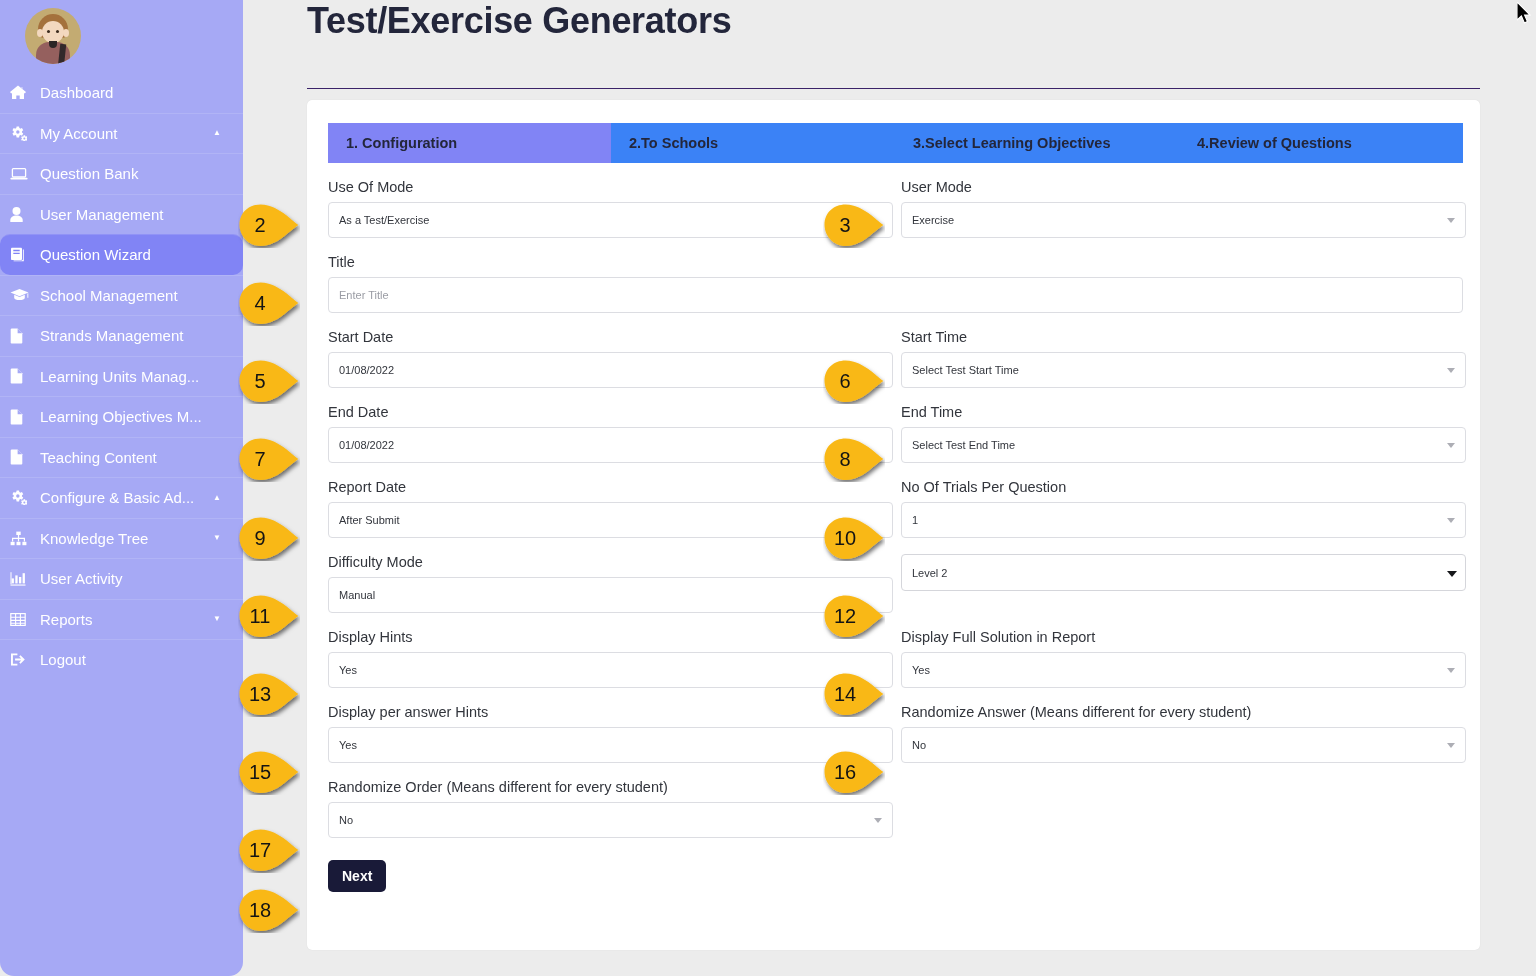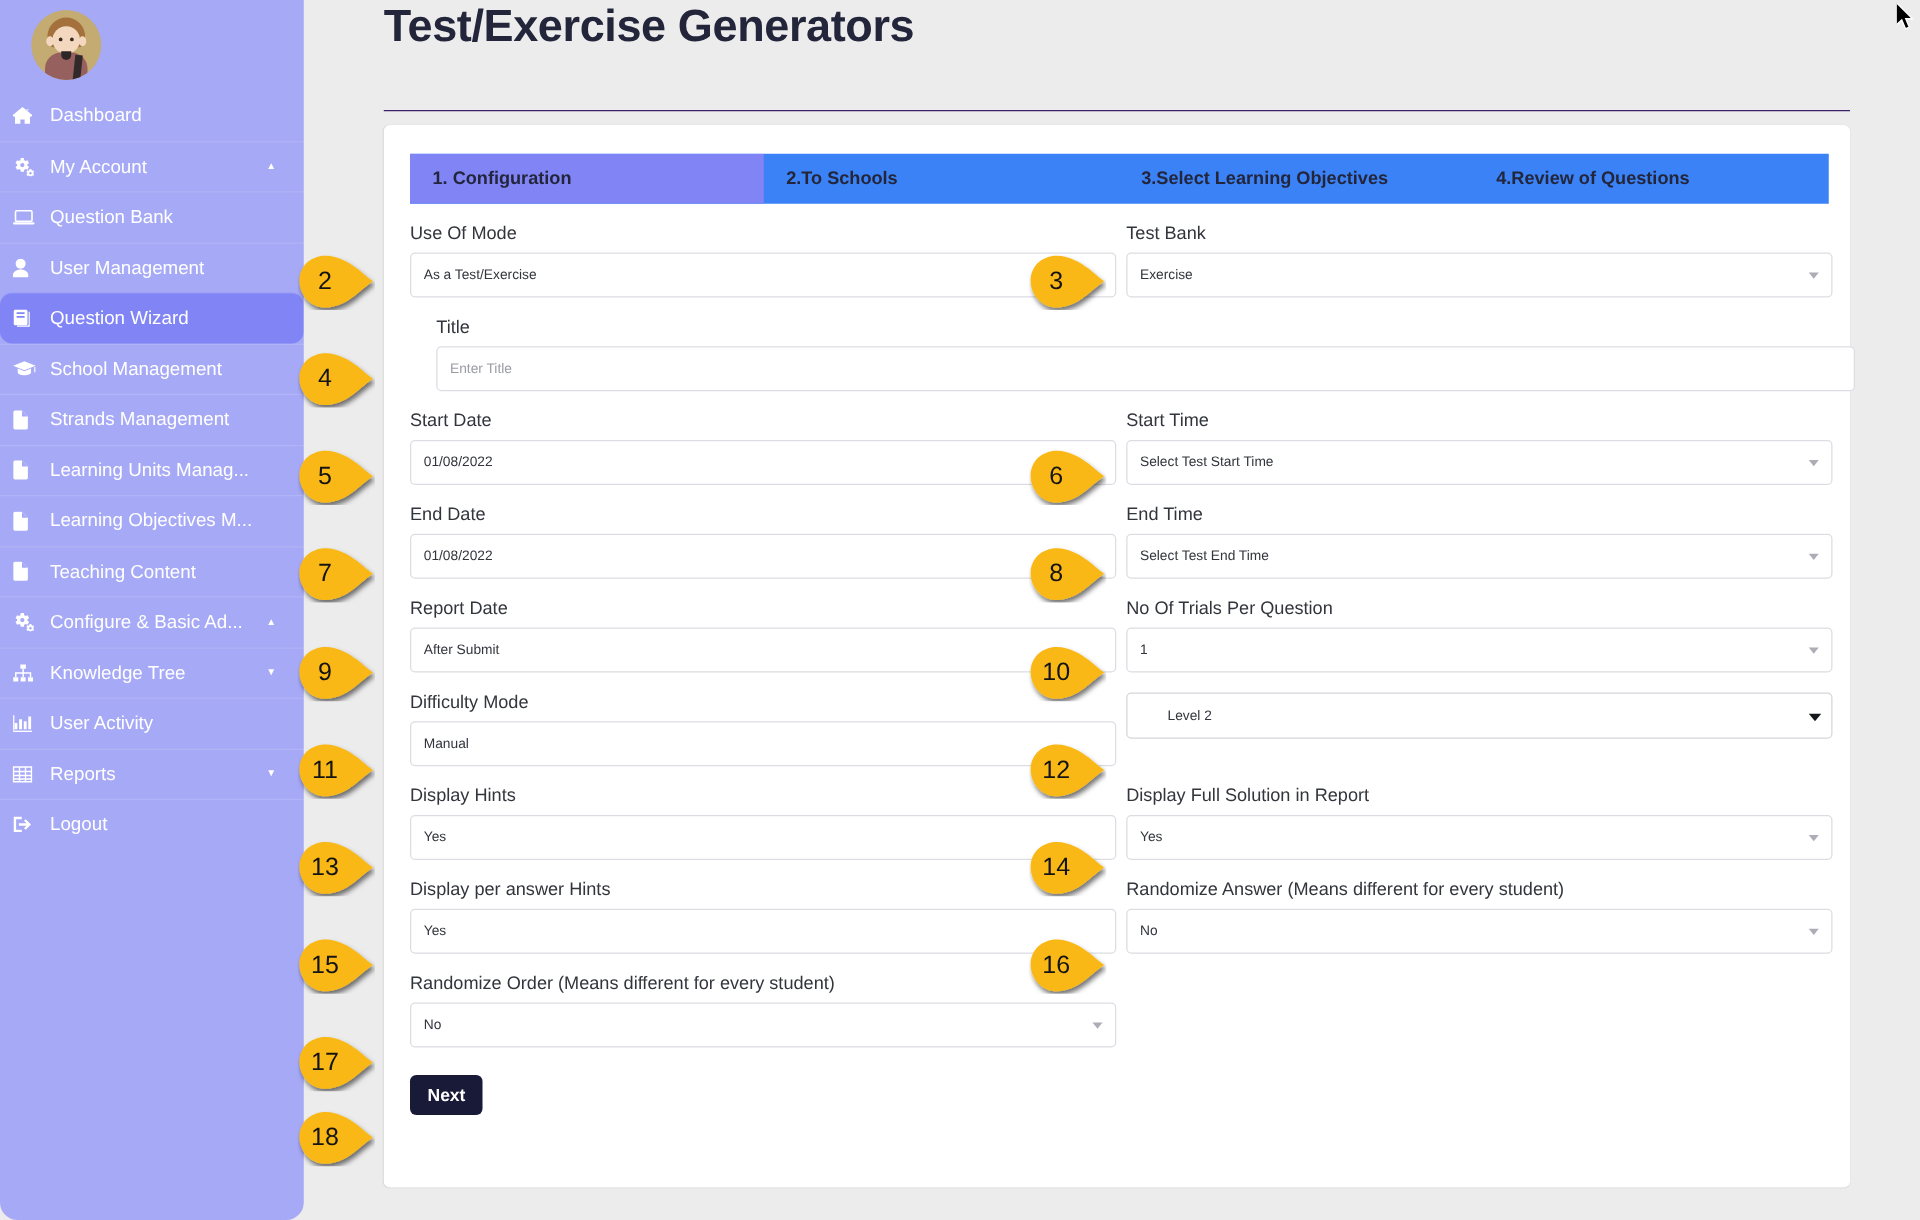--- a/index.html
+++ b/index.html
@@ -186,21 +186,21 @@
   .tab.tab3 { width: 284px; }
   .tab.tab4 { width: 284px; }
 
   
   .row {
     display: flex;
     gap: 8px;
     margin-top: 16px;
   }
   .col { width: 566px; }
-  .col.full { width: 1140px; margin-left: 21px; }
+  .col.full { width: 1140px; }
   .fl {
     font-size: 14.5px;
     color: #32353c;
     margin-bottom: 7px;
     display: block;
   }
   .ctl {
     position: relative;
     width: 565px;
     height: 36px;
@@ -223,21 +223,21 @@
     right: 10px;
     top: 50%;
     margin-top: -2px;
     width: 0; height: 0;
     border-left: 4px solid transparent;
     border-right: 4px solid transparent;
     border-top: 5px solid #adaeb5;
   }
   .ctl.native {
     height: 37px;
-    padding-left: 32px;
+    padding-left: 10px;
     border-color: #d5d6db;
   }
   .ctl.native .arrow {
     border-left: 5px solid transparent;
     border-right: 5px solid transparent;
     border-top: 6px solid #16171a;
     right: 8px;
   }
 
   #next-btn {
@@ -487,21 +487,21 @@
 
         
         <div class="row">
           <div class="col">
             <label class="fl">Use Of Mode</label>
             <div class="ctl">
               <span>As a Test/Exercise</span>
             </div>
           </div>
           <div class="col">
-            <label class="fl">Test Bank</label>
+            <label class="fl">User Mode</label>
             <div class="ctl">
               <span>Exercise</span>
               <i class="arrow"></i>
             </div>
           </div>
         </div>
 
         
         <div class="row">
           <div class="col full">

